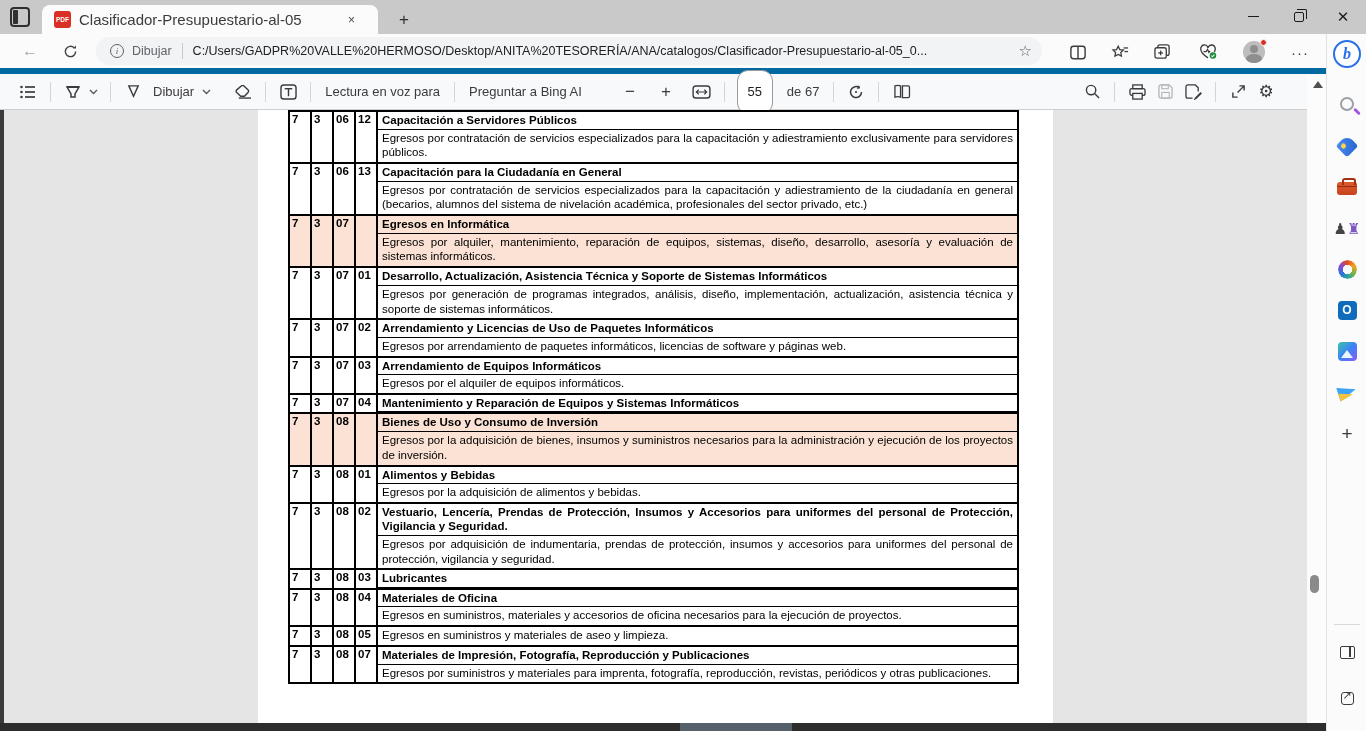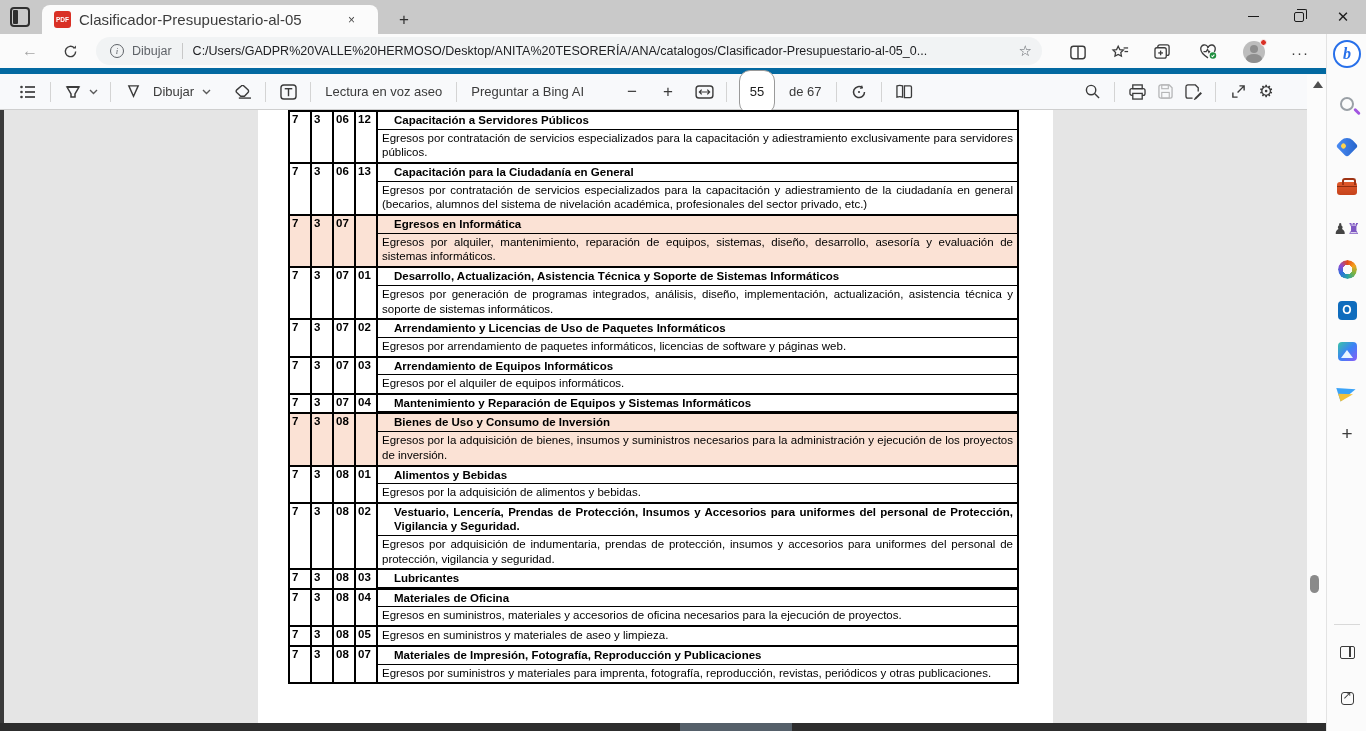--- a/index.html
+++ b/index.html
@@ -72,21 +72,21 @@
   
   #content { position:absolute; left:0; top:110px; width:1326px; height:613px; background:#e5e5e5; }
   #left-strip { position:absolute; left:0; top:110px; width:4px; height:621px; background:#3a3a3a; }
   #page { position:absolute; left:258px; top:110px; width:795px; height:613px; background:#ffffff; overflow:hidden; }
   #pdf-table { position:absolute; left:30px; top:0px; width:731px; border-top:2px solid #000;
     border-left:2px solid #000; border-right:2px solid #000; font-size:11.5px; color:#000; }
   .entry { display:flex; border-bottom:2px solid #000; background:#fff; }
   .entry.hl { background:#fbe2d5; }
   .code-cell { width:22px; flex:0 0 auto; border-right:2px solid #000; font-weight:bold; padding:1px 0 0 2px; }
   .entry-content { flex:1 1 auto; min-width:0; }
-  .entry-title { font-weight:bold; border-bottom:1.5px solid #000; padding:1px 4px 1px 16px;
+  .entry-title { font-weight:bold; border-bottom:1.5px solid #000; padding:1px 4px 1px 4px;
     line-height:14.5px; text-align:justify; }
   .entry-desc { padding:1px 4px 2px 4px; line-height:14.8px; text-align:justify; }
 
   
   #pdf-scroll-track { position:absolute; left:1307px; top:75px; width:19px; height:648px; background:#fcfcfc; }
   #scroll-up { position:absolute; left:1313px; top:81px; width:0; height:0;
     border-left:5px solid transparent; border-right:5px solid transparent; border-bottom:7px solid #505050; }
   #scroll-thumb { position:absolute; left:1310px; top:575px; width:9px; height:18px; background:#8a8a8a; border-radius:5px; }
 
   
@@ -251,21 +251,21 @@
   </div>
   <div class="tb-sep"></div>
   <div class="tb-ico">
     <svg class="ic" width="17" height="16" viewBox="0 0 18 17">
       <rect x="1" y="1" width="16" height="15" rx="3" fill="none" stroke="#3b3b3b" stroke-width="1.5"></rect>
       <line x1="5" y1="5" x2="13" y2="5" stroke="#3b3b3b" stroke-width="1.5"></line>
       <line x1="9" y1="5" x2="9" y2="13" stroke="#3b3b3b" stroke-width="1.5"></line>
     </svg>
   </div>
   <div class="tb-sep"></div>
-  <span class="tb-label">Lectura en voz aseo</span>
+  <span class="tb-label">Lectura en voz para</span>
   <div class="tb-sep"></div>
   <span class="tb-label">Preguntar a Bing AI</span>
   <div class="tb-ico" style="margin-left:28px; font-size:17px">−</div>
   <div class="tb-ico" style="margin-left:8px; font-size:17px">+</div>
   <div class="tb-ico" style="margin-left:8px">
     <svg class="ic" width="19" height="14" viewBox="0 0 20 15">
       <rect x="1" y="1" width="18" height="13" rx="3" fill="none" stroke="#3b3b3b" stroke-width="1.5"></rect>
       <path d="M5 7.5h10M7 5l-2.5 2.5L7 10M13 5l2.5 2.5L13 10" fill="none" stroke="#3b3b3b" stroke-width="1.3"></path>
     </svg>
   </div>

